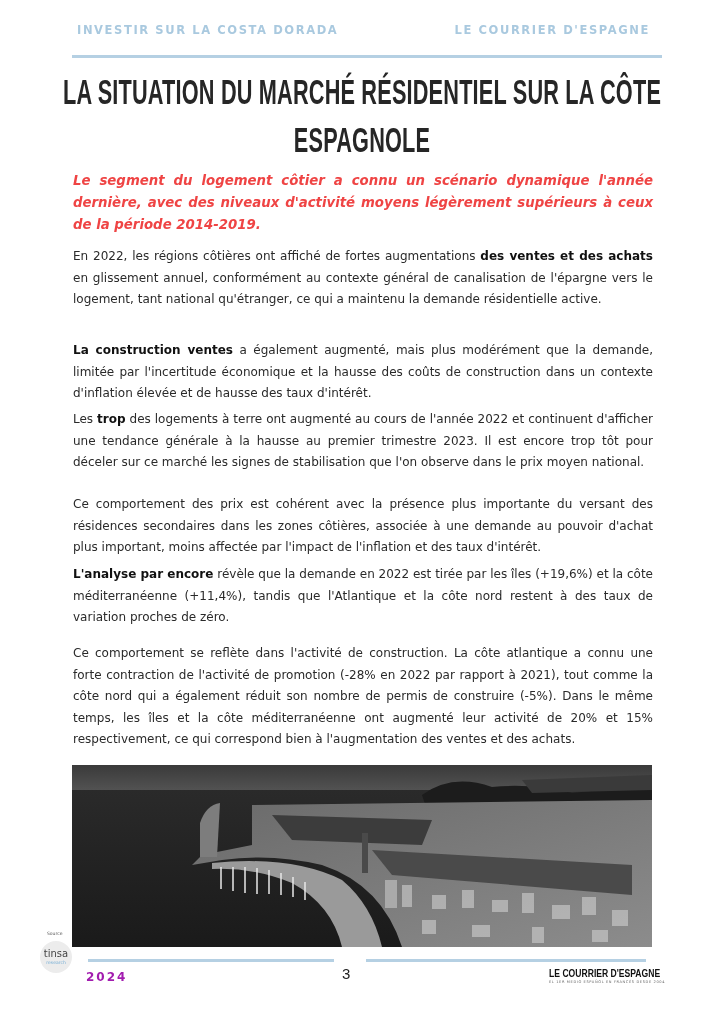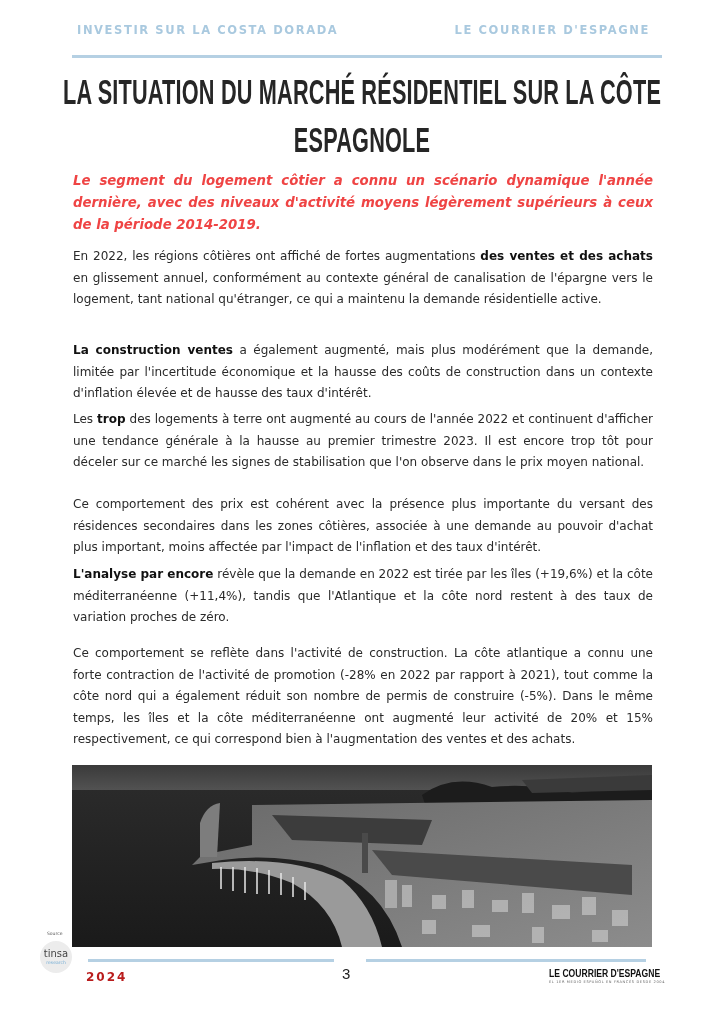--- a/index.html
+++ b/index.html
@@ -42,21 +42,21 @@
     .source-label { position: absolute; left: 47px; top: 931px; font-size: 4.5px; color: #555; }
     .source-logo {
       position: absolute; left: 40px; top: 941px; width: 32px; height: 32px;
       border-radius: 50%; background: #ececec; text-align: center;
     }
     .source-logo .t1 { display: block; font-size: 10px; line-height: 12px; color: #444; margin-top: 7px; font-family: "DejaVu Sans", sans-serif; }
     .source-logo .t2 { display: block; font-size: 4.5px; color: #7ab0d6; line-height: 5px; }
 
     .ftr-rule-left { position: absolute; left: 88px; top: 959px; width: 246px; height: 3px; background: #b5d0e3; }
     .ftr-rule-right { position: absolute; left: 366px; top: 959px; width: 280px; height: 3px; background: #b5d0e3; }
-    .year { position: absolute; left: 86px; top: 970px; font-size: 12px; font-weight: bold; letter-spacing: 2px; color: #b91c1c; }
+    .year { position: absolute; left: 86px; top: 970px; font-size: 12px; font-weight: bold; letter-spacing: 2px; color: #a21caf; }
     .pagenum { position: absolute; left: 342px; top: 965px; font-size: 15px; color: #222; font-family: "Liberation Sans", sans-serif; }
     .brand { position: absolute; left: 549px; top: 967px; width: 100px; text-align: center; }
     .brand .name {
       display: block; font-family: "Liberation Sans", sans-serif; font-weight: bold;
       font-size: 11px; color: #111; transform: scaleX(0.78); transform-origin: center; white-space: nowrap; width: 128px; margin-left: -14px;
     }
     .brand .tag { display: block; font-size: 3.6px; letter-spacing: 0.6px; color: #666; margin-top: 1px; white-space: nowrap; }
   </style>
 </head>
 <body>

